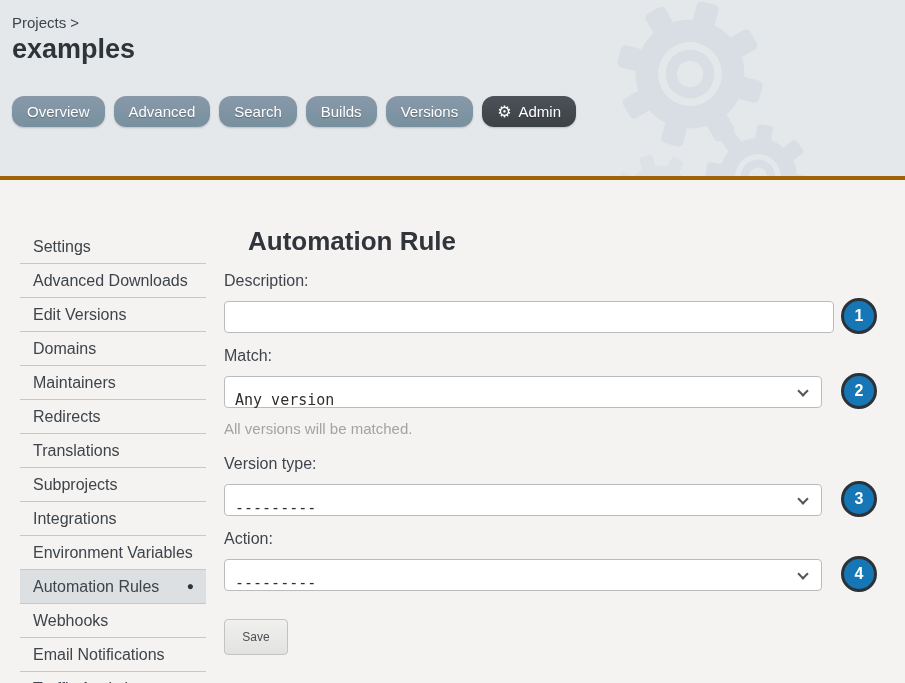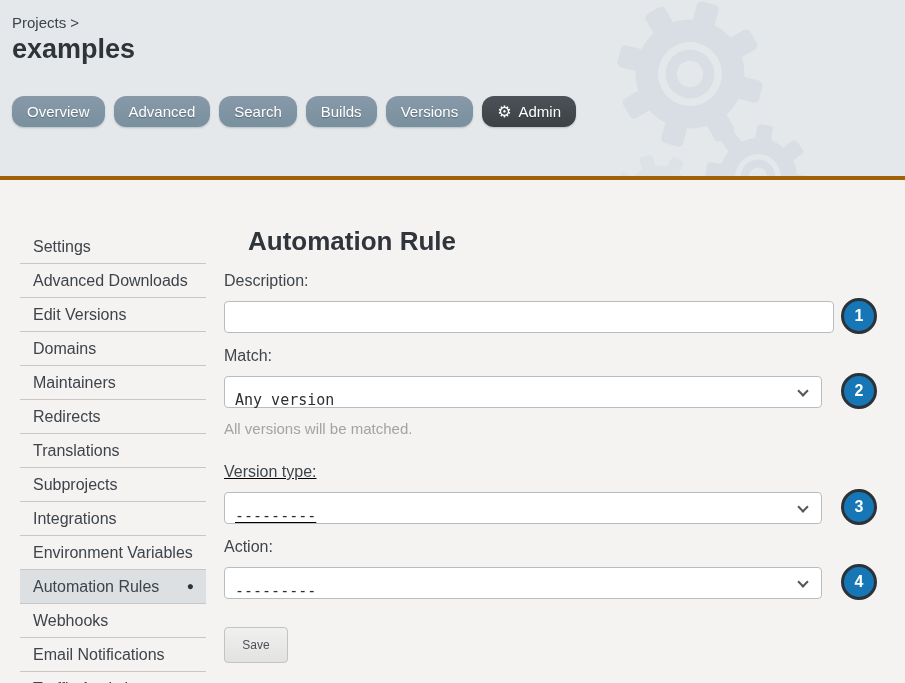--- a/index.html
+++ b/index.html
@@ -29,21 +29,21 @@
   .side-item { height:34px; line-height:33px; padding-left:13px; font-size:16px; color:#3e444b;
                border-bottom:1px solid #c7c7c7; cursor:pointer; }
   .side-item.active { background:#dce0e3; }
   .side-item .dot { float:right; margin-right:12px; font-size:12px; color:#2f3439; }
 
   
   .main { position:absolute; left:224px; top:180px; width:612px; }
   .main h1 { margin-top:46px; font-size:26px; line-height:30px; font-weight:bold; color:#30353b;margin-left:24px; }
   .field { position:relative; }
   .f-desc { margin-top:16px; } .f-match { margin-top:14px; }
-  .f-vtype { margin-top:26px;text-decoration:underline; } .f-action { margin-top:14px; }
+  .f-vtype { margin-top:18px; } .f-action { margin-top:14px; }
   .field label { display:block; font-size:16px; color:#3f454c; height:21px; }
   .text-input { margin-top:8px; width:610px; height:32px; border:1px solid #b9bcbe; border-radius:4px;
                 background:#fff; padding:0 10px; font-size:15px; color:#333; outline:none; }
   .select { margin-top:8px; width:598px; height:32px; border:1px solid #b9bcbe; border-radius:4px;
             background:#fff; position:relative; display:flex; align-items:center; padding:16px 30px 0 10px;
             font-family:"DejaVu Sans Mono","Liberation Mono",monospace; font-size:15px; color:#2e2e2e;
             cursor:pointer; }
   .chevron { position:absolute; right:14px; top:10px; width:8px; height:8px;
              border-right:2px solid #555; border-bottom:2px solid #555; transform:rotate(45deg); }
   .help-text { margin-top:12px; font-size:15px; color:#a3a3a3; }

